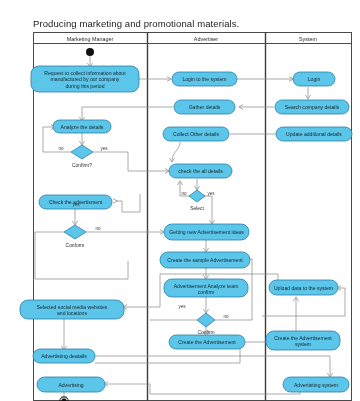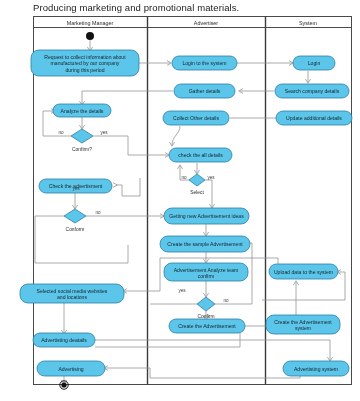--- a/index.html
+++ b/index.html
@@ -4,21 +4,21 @@
 <title>Activity Diagram</title>
 <style>
   html,body{margin:0;padding:0;}
   body{
     width:360px;height:401px;
     background:#ffffff;
     font-family:"Liberation Sans", sans-serif;
     overflow:hidden;
     position:relative;
   }
-  #stage{position:absolute;left:0;top:0;width:360px;height:364px;}
+  #stage{position:absolute;left:0;top:16px;width:360px;height:364px;}
   .title{
     position:absolute;
     left:33px;top:2px;
     font-size:9.5px;
     color:#1b1b1b;
     white-space:nowrap;
     letter-spacing:.1px;
   }
   svg#diagram{position:absolute;left:0;top:0;width:360px;height:401px;}
   .lane-label{

